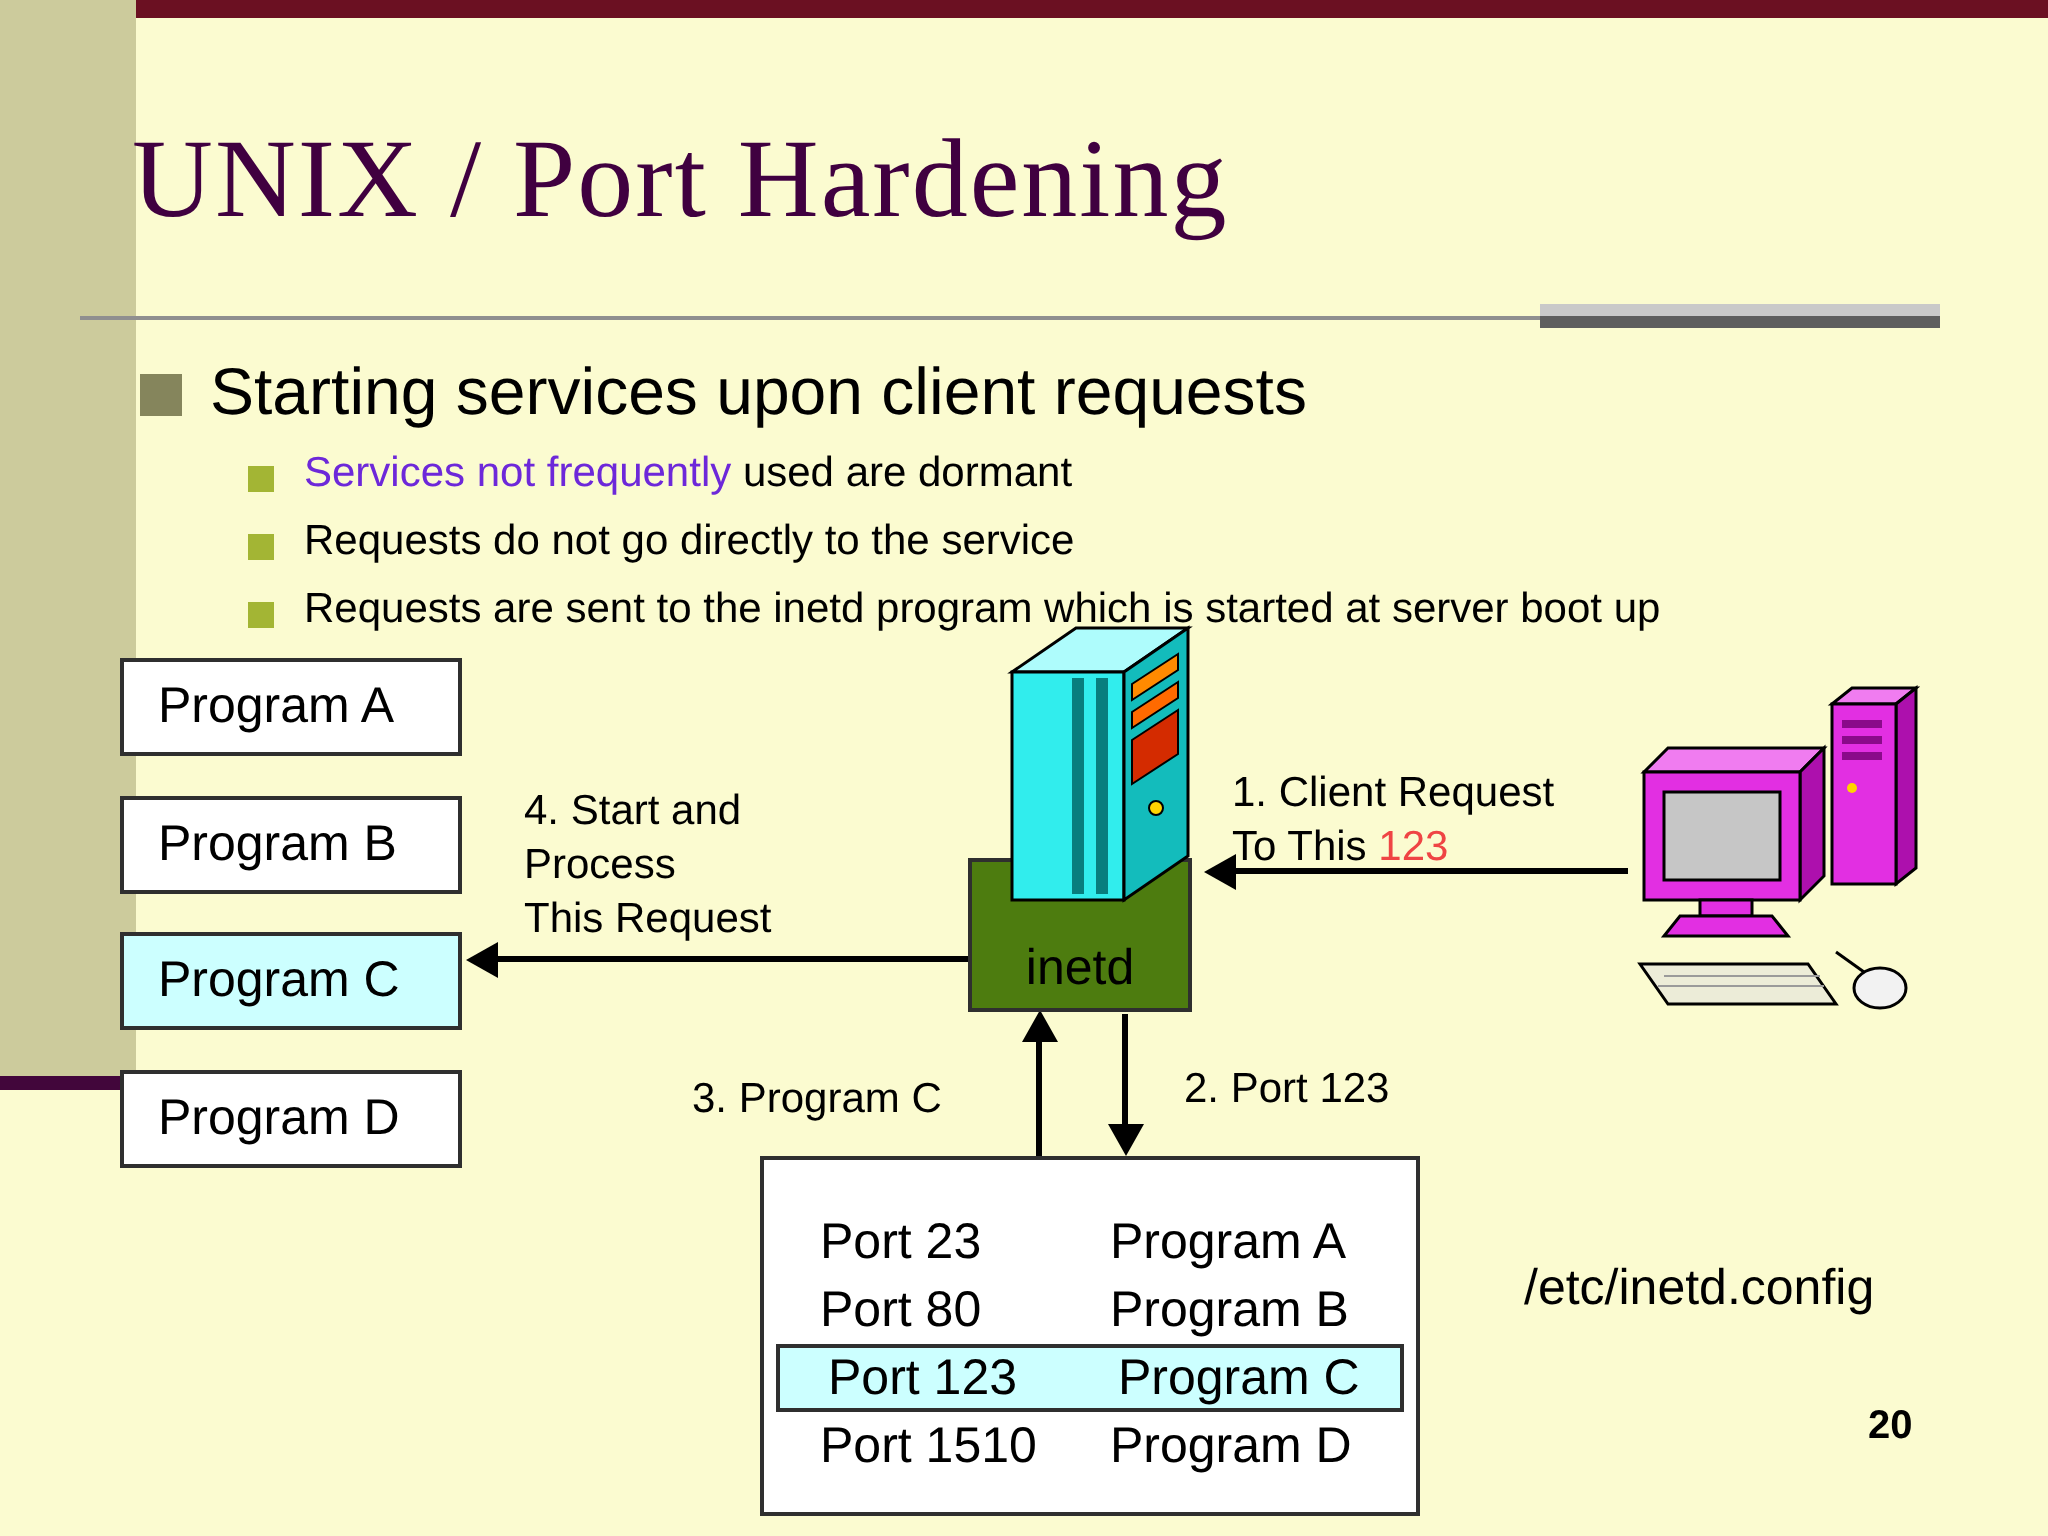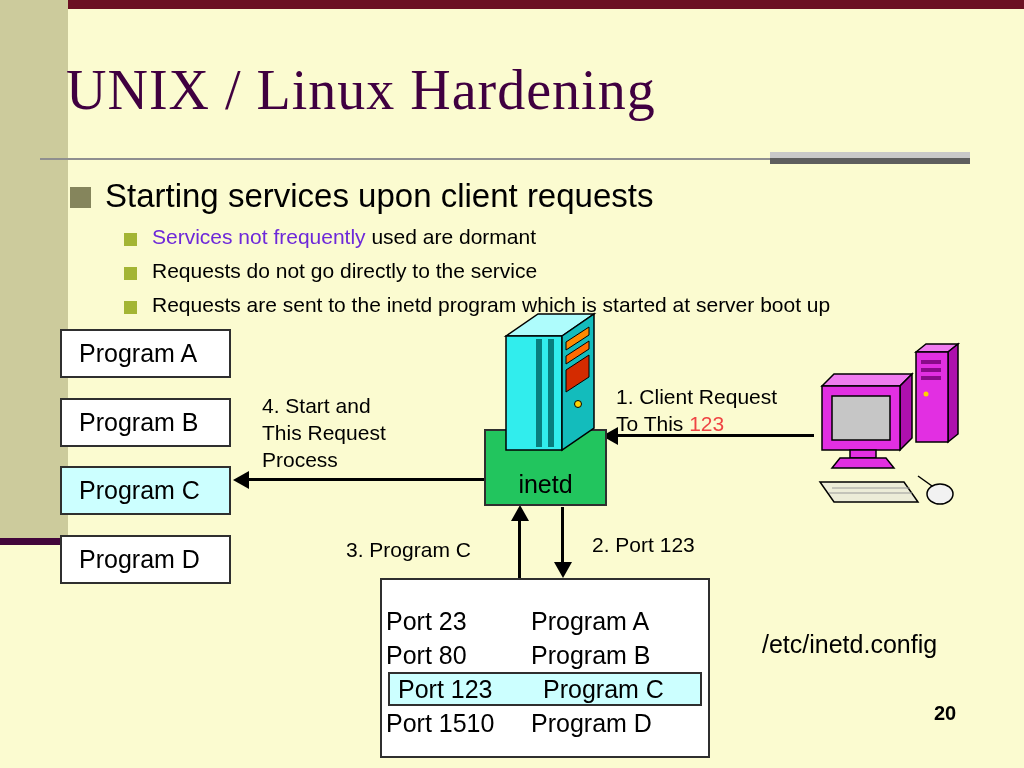--- a/index.html
+++ b/index.html
@@ -17,54 +17,54 @@
   .sq-main{position:absolute;left:70px;top:187px;width:21px;height:21px;background:#85855C;}
   .bullet-main{position:absolute;left:105px;top:177px;font-size:33px;}
   .sq-sub{position:absolute;width:13px;height:13px;background:#A3B534;left:124px;}
   .bullet-sub{position:absolute;left:152px;font-size:21px;z-index:5;white-space:nowrap;}
   .green{color:#6d28d9;}
   .red{color:#ef4444;}
   .prog-box{position:absolute;left:60px;width:171px;height:49px;background:#FFFFFF;
          border:2px solid #2F2F2F;box-sizing:border-box;display:flex;align-items:center;
          padding-left:17px;font-size:25px;}
   .cyan-bg{background:#CCFFFF;}
-  .inetd-box{position:absolute;left:484px;top:429px;width:123px;height:77px;background:#22c55e;
+  .inetd-box{position:absolute;left:484px;top:429px;width:112px;height:77px;background:#4d7c0f;
          border:2px solid #2F2F2F;box-sizing:border-box;z-index:1;padding-left:16px;}
   .inetd-label{position:absolute;left:0;right:0;bottom:5px;text-align:center;font-size:25px;}
   .server-icon{position:absolute;left:492px;top:304px;z-index:2;}
   .client-icon{position:absolute;left:812px;top:342px;}
   .hline{position:absolute;height:3px;background:#000;}
   .vline{position:absolute;width:3px;background:#000;}
   .tri-left{position:absolute;width:0;height:0;border-top:9px solid transparent;
          border-bottom:9px solid transparent;border-right:16px solid #000;}
   .tri-down{position:absolute;width:0;height:0;border-left:9px solid transparent;
          border-right:9px solid transparent;border-top:16px solid #000;}
   .tri-up{position:absolute;width:0;height:0;border-left:9px solid transparent;
          border-right:9px solid transparent;border-bottom:16px solid #000;}
   .lbl{position:absolute;font-size:21px;line-height:27px;}
   .center{text-align:left;}
   .port-table{position:absolute;left:380px;top:578px;width:330px;height:180px;background:#FFFFFF;
          border:2px solid #2F2F2F;box-sizing:border-box;padding-top:24px;}
-  .port-row{display:flex;align-items:center;height:34px;padding-left:4px;font-size:25px;}
+  .port-row{display:flex;align-items:center;height:34px;padding-left:28px;font-size:25px;}
   .port-col{width:145px;flex:none;}
-  .port-row.hl{background:#CCFFFF;border:2px solid #2F2F2F;margin:0 6px;padding-left:8px;
+  .port-row.hl{background:#CCFFFF;border:2px solid #2F2F2F;margin:0 6px;padding-left:24px;
          box-sizing:border-box;}
   .config-path{position:absolute;left:762px;top:630px;font-size:25px;}
   .page-num{position:absolute;left:934px;top:702px;font-size:20px;font-weight:bold;}
 </style>
 </head>
 <body>
 
 <div class="slide">
 
   <div class="left-bar"></div>
   <div class="left-bar-line"></div>
   <div class="top-bar"></div>
 
-  <h1 class="title">UNIX / Linux Hardening</h1>
+  <h1 class="title">UNIX / Port Hardening</h1>
   <div class="divider"></div>
   <div class="divider-thick"></div>
 
   <div class="sq-main"></div>
   <div class="bullet-main">Starting services upon client requests</div>
 
   <div class="sq-sub" style="top:233px"></div>
   <div class="bullet-sub" style="top:225px">
     <span class="green">Services not frequently</span><span> used are dormant</span>
   </div>
@@ -137,22 +137,22 @@
   <div class="lbl" style="left:592px;top:531px">2. Port 123</div>
 
   <div class="vline" style="left:518px;top:519px;height:59px"></div>
   <div class="tri-up" style="left:511px;top:505px"></div>
   <div class="lbl" style="left:346px;top:536px">3. Program C</div>
 
   <div class="hline" style="left:249px;top:478px;width:235px"></div>
   <div class="tri-left" style="left:233px;top:471px"></div>
   <div class="lbl center" style="left:262px;top:392px;width:172px">
     <div>4. Start and</div>
+    <div>Process</div>
     <div>This Request</div>
-    <div>Process</div>
   </div>
 
   <div class="port-table">
     <div class="port-row">
       <span class="port-col">Port 23</span>
       <span>Program A</span>
     </div>
     <div class="port-row">
       <span class="port-col">Port 80</span>
       <span>Program B</span>

